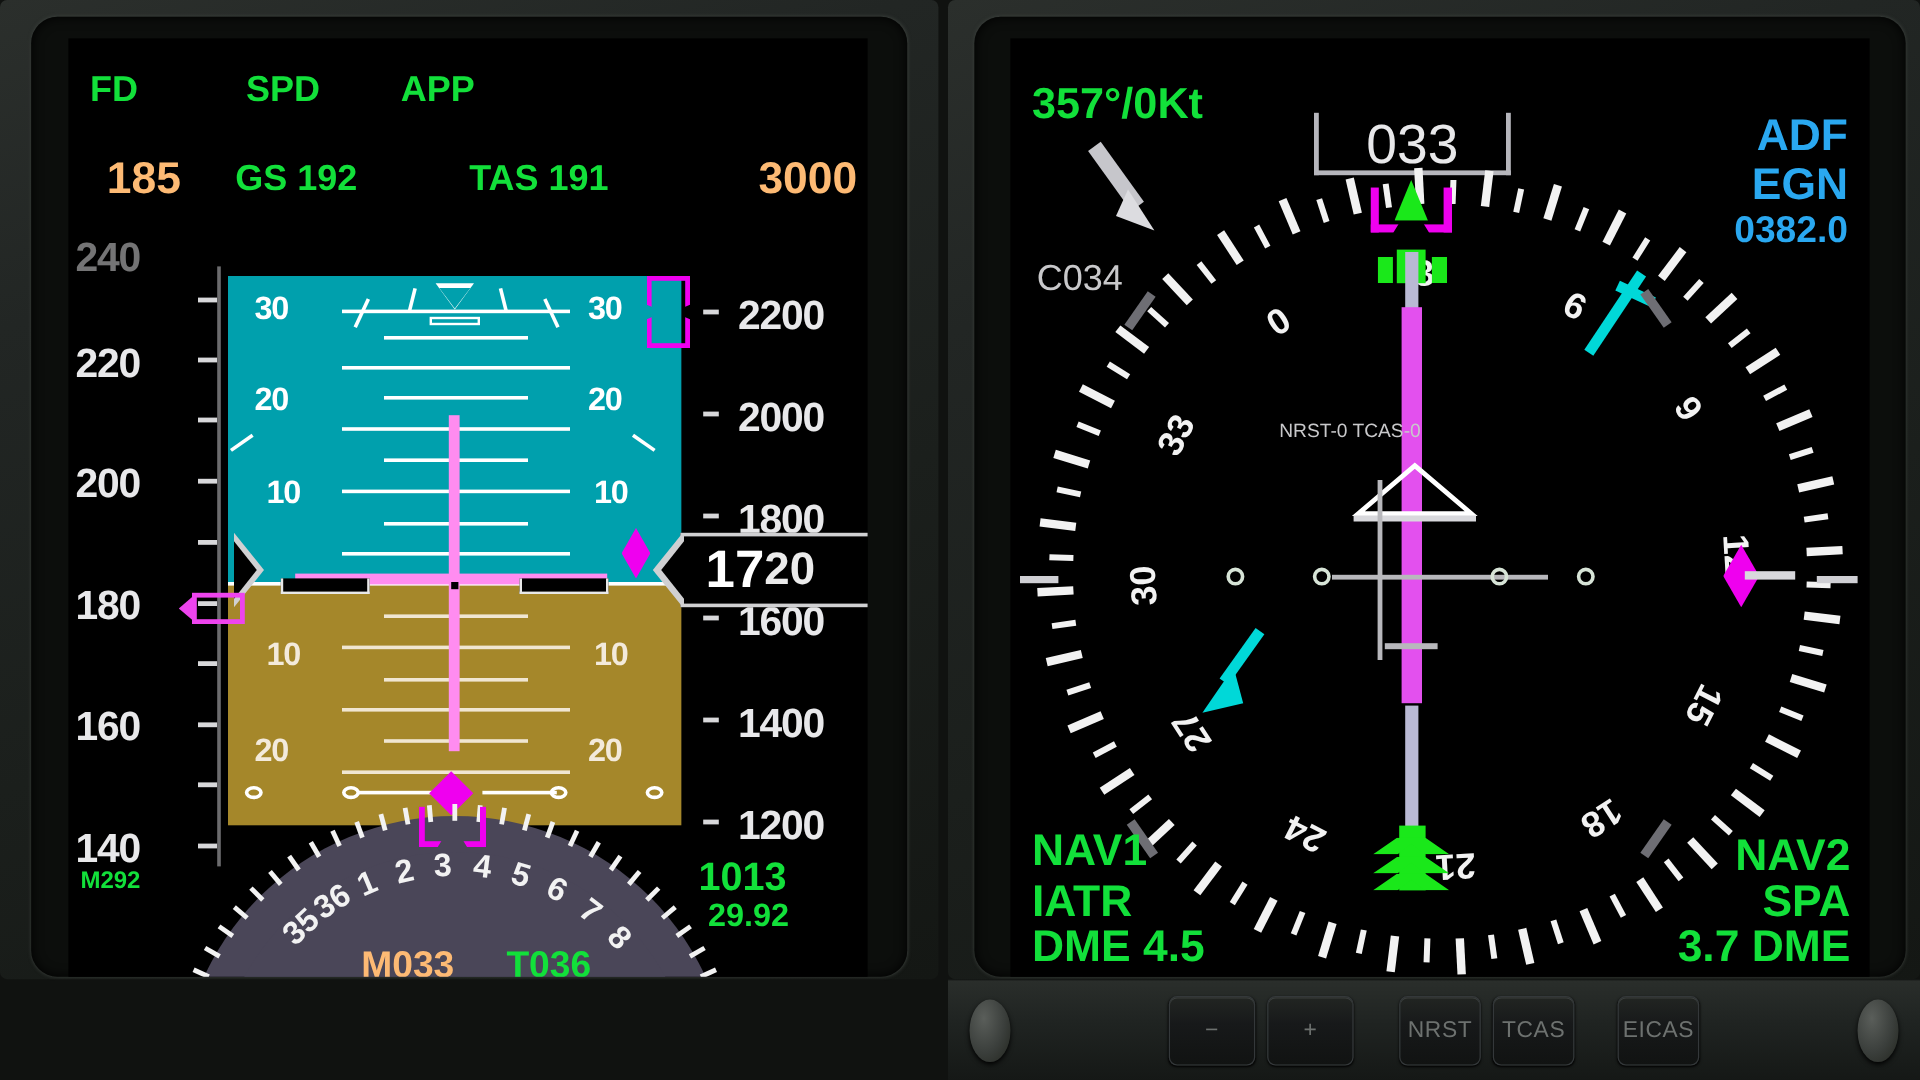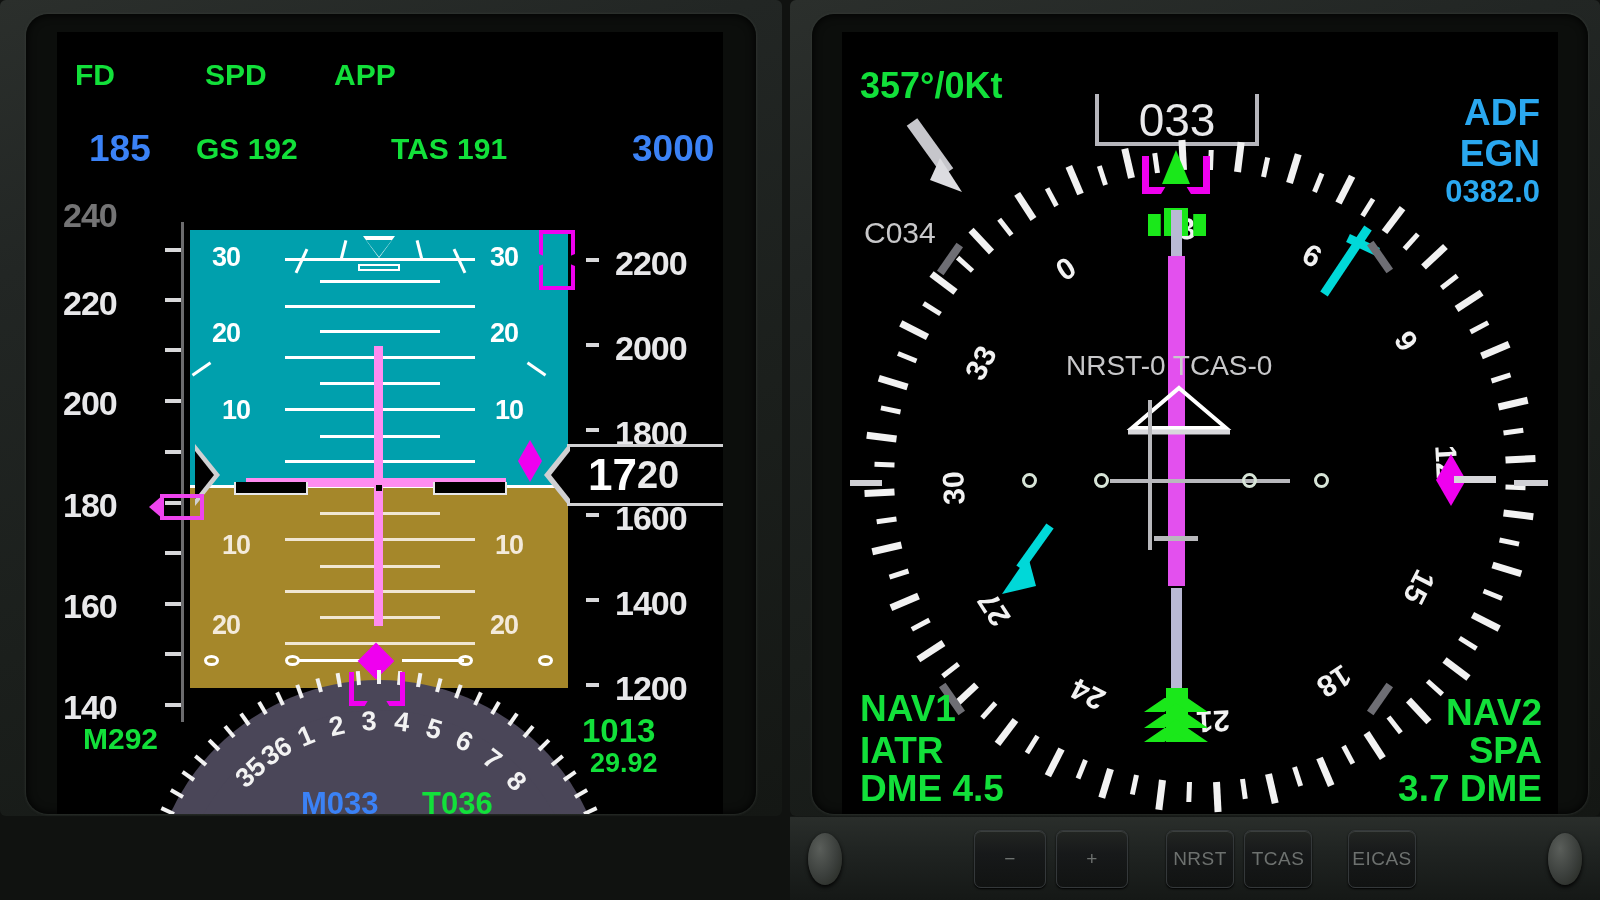--- a/index.html
+++ b/index.html
@@ -52,21 +52,21 @@
   .knob {
     width: 34px; height: 52px;
     border-radius: 50%;
     background: radial-gradient(ellipse at 35% 30%, #5a5e5a 0%, #3b3f3c 55%, #23261f 100%);
     box-shadow: 0 2px 4px #000;
   }
 
   
   .t { position: absolute; white-space: nowrap; line-height: 1; }
   .green  { color: #12e03a; }
-  .magenta{ color: #3b82f6; }
+  .magenta{ color: #fdba74; }
   .cyan   { color: #2aa8f0; }
   .gray   { color: #c8c8ca; }
 
   
   .adi { position: absolute; overflow: hidden; }
   .sky   { position: absolute; left:0; right:0; background:#00a0ad; }
   .ground{ position: absolute; left:0; right:0; background:#a5872a; }
   .horizon-line { position:absolute; left:0; right:0; height:3px; background:#ffffff; }
 
   .pitchline { position:absolute; height:3px; background:#fff; }
@@ -240,21 +240,21 @@
 
     <div class="readout-box" style="left:510px; top:412px; width:174px; height:62px; justify-content:flex-start; padding-left:18px; font-size:44px;">
       <span>17</span>
       <span style="font-size:38px; opacity:.92;">20</span>
     </div>
     <div style="position:absolute;left:487px;top:412px;width:0;height:0;
                 border-top:31px solid transparent;border-bottom:31px solid transparent;border-right:25px solid #d0d0d2;"></div>
     <div style="position:absolute;left:494px;top:419px;width:0;height:0;
                 border-top:24px solid transparent;border-bottom:24px solid transparent;border-right:19px solid #000;"></div>
 
-    <div class="t green" style="left:26px; top:692px; font-size:30px; font-weight:700;">M292</div>
+    <div class="t green" style="left:10px; top:692px; font-size:20px; font-weight:700;">M292</div>
     <div class="t green" style="left:525px; top:682px; font-size:33px; font-weight:700;">1013</div>
     <div class="t green" style="left:533px; top:718px; font-size:27px; font-weight:700;">29.92</div>
 
     <div class="pfdcompass" style="left:92px; top:648px; width:460px; height:460px;"></div>
     <div style="position:absolute;left:122px;top:678px;width:400px;height:400px;border-radius:50%;background:#4a4658;"></div>
 
     <div id="pfd-rose-marks" style="position:absolute;left:92px;top:648px;width:460px;height:460px;">
         <div class="rose-tick" style="width: 4px; height: 14px; left: 23.1744px; top: 134.488px; transform: rotate(115deg);"></div>
         <div class="rose-tick" style="width: 4px; height: 14px; left: 32.2783px; top: 117px; transform: rotate(120deg);"></div>
         <div class="rose-tick" style="width: 4px; height: 14px; left: 42.8716px; top: 100.372px; transform: rotate(125deg);"></div>
@@ -436,21 +436,21 @@
 
     <div style="position:absolute;left:268px;top:447px;width:180px;height:4px;background:#b8b8bc;"></div>
     <div class="cdi-dot" style="left:180px; top:441px;"></div>
     <div class="cdi-dot" style="left:252px; top:441px;"></div>
     <div class="cdi-dot" style="left:400px; top:441px;"></div>
     <div class="cdi-dot" style="left:472px; top:441px;"></div>
     <div style="position:absolute;left:306px;top:368px;width:4px;height:150px;background:#b8b8bc;"></div>
     <div style="position:absolute;left:312px;top:504px;width:44px;height:5px;background:#b8b8bc;"></div>
     <div style="position:absolute;left:310px;top:489px;width:0;height:0;"></div>
 
-    <div class="t gray" style="left:224px; top:320px; font-size:28px;">NRST-0   TCAS-0</div>
+    <div class="t gray" style="left:224px; top:320px; font-size:16px;">NRST-0   TCAS-0</div>
 
     <div style="position:absolute;left:8px;top:448px;width:32px;height:6px;background:#cfcfd4;"></div>
     <div style="position:absolute;left:672px;top:448px;width:34px;height:6px;background:#cfcfd4;"></div>
 
     <div style="position:absolute;left:594px;top:422px;width:30px;height:52px;background:#ef00ef;
                 clip-path:polygon(50% 0,100% 50%,50% 100%,0 50%);"></div>
     <div style="position:absolute;left:612px;top:444px;width:42px;height:7px;background:#d8d8dc;"></div>
 
     <svg style="position:absolute;left:470px;top:190px;" width="70" height="80" viewBox="0 0 70 80">
       <g stroke="#00d8d8" stroke-width="9" stroke-linecap="butt" fill="none">

